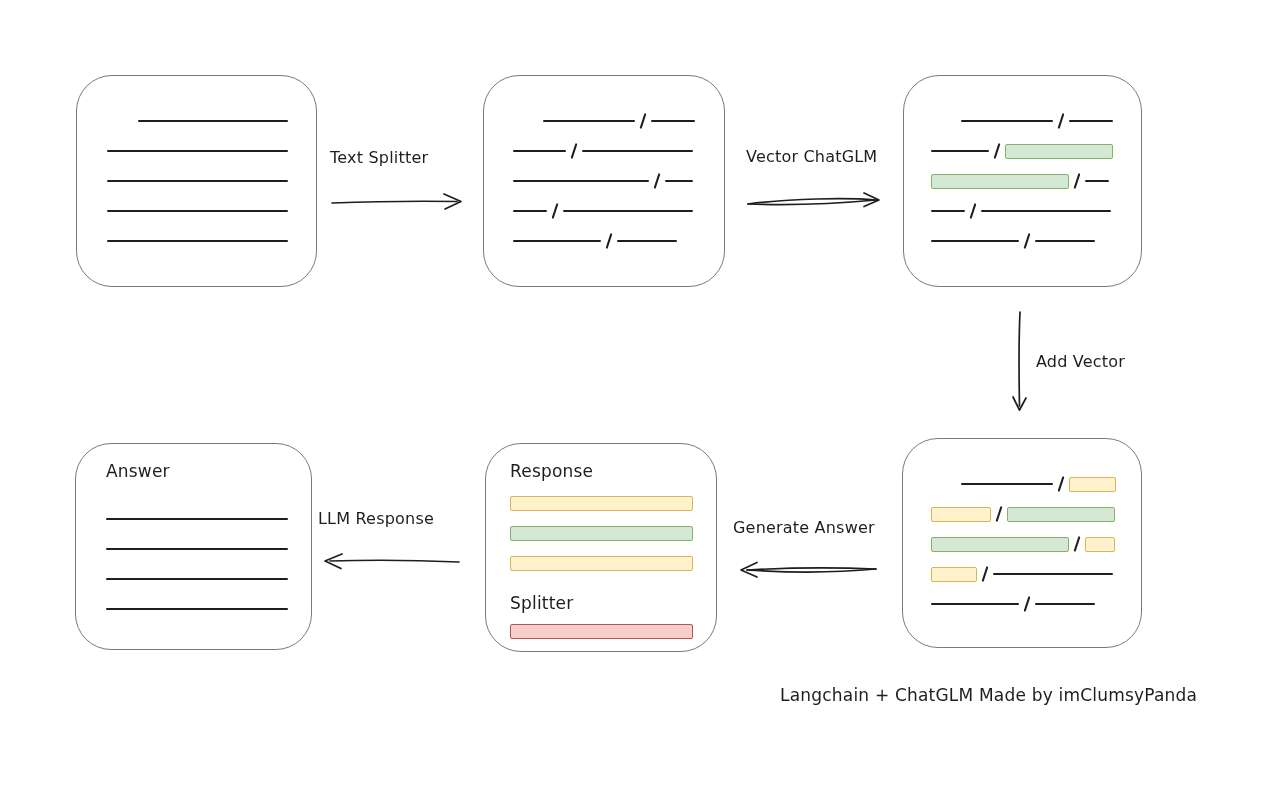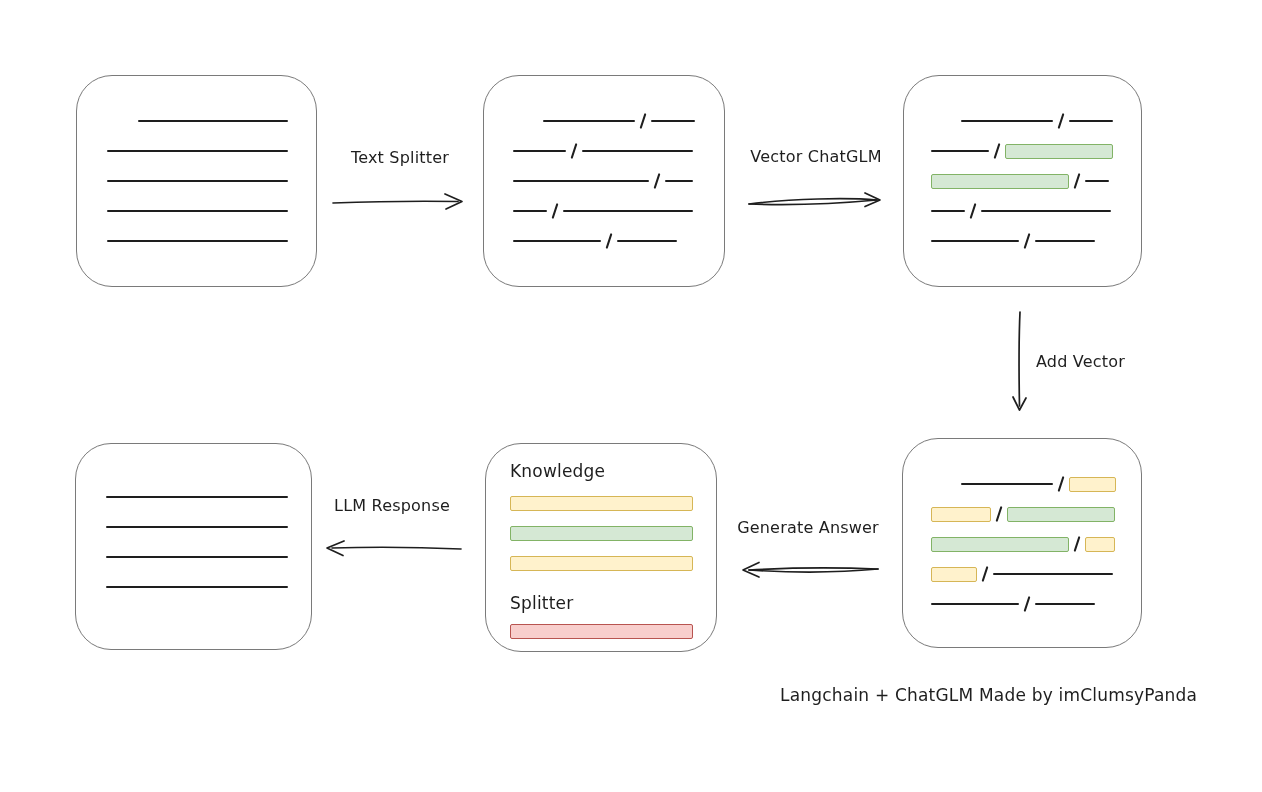--- a/index.html
+++ b/index.html
@@ -9,21 +9,21 @@
   .rows{display:block;}
   .chunk-row{display:flex;align-items:center;height:30px;}
   .seg-line{display:inline-block;height:2px;background:var(--line);border-radius:1px;flex:0 0 auto;}
   .slash{display:inline-block;width:2px;height:16px;background:var(--line);border-radius:1px;
          transform:rotate(18deg);margin:0 7px;flex:0 0 auto;}
   .seg-bar{display:inline-block;height:15px;box-sizing:border-box;border-radius:2px;border:1.5px solid;flex:0 0 auto;}
   .seg-bar.green{background:var(--green-fill);border-color:var(--green-border);}
   .seg-bar.yellow{background:var(--yellow-fill);border-color:var(--yellow-border);}
   .seg-bar.red{background:var(--red-fill);border-color:var(--red-border);}
   .box-label{font-size:17px;line-height:22px;color:var(--line);letter-spacing:.2px;}
-  .arrow{position:absolute;display:flex;flex-direction:column;align-items:center;gap:20px;}
+  .arrow{position:absolute;display:flex;flex-direction:column;gap:20px;}
   .arrow-label{font-size:16px;line-height:20px;white-space:nowrap;color:var(--line);letter-spacing:.2px;}
   .arrow svg{display:block;}
   svg path{stroke:var(--line);stroke-width:1.7;fill:none;stroke-linecap:round;stroke-linejoin:round;}
   .caption{position:absolute;left:780px;top:685px;width:400px;text-align:center;
            font-size:17px;color:var(--line);white-space:nowrap;letter-spacing:.2px;}
 </style>
 </head>
 <body>
 
 <div class="canvas">
@@ -133,21 +133,21 @@
         <div class="chunk-row">
           <span class="seg-line" style="width: 88px;"></span>
           <span class="slash"></span>
           <span class="seg-line" style="width: 60px;"></span>
         </div>
       </div>
   </div>
 
   <div class="box" style="left:485px;top:443px;width:232px;height:209px;">
     <div style="padding:16px 24px 0 24px;">
-      <div class="box-label">Knowledge</div>
+      <div class="box-label">Response</div>
       <div class="rows" style="margin-top:6px;">
           <div class="chunk-row">
             <span class="seg-bar yellow" style="width: 183px;"></span>
           </div>
           <div class="chunk-row">
             <span class="seg-bar green" style="width: 183px;"></span>
           </div>
           <div class="chunk-row">
             <span class="seg-bar yellow" style="width: 183px;"></span>
           </div>
@@ -156,20 +156,21 @@
       <div class="rows" style="margin-top:2px;">
           <div class="chunk-row">
             <span class="seg-bar red" style="width: 183px;"></span>
           </div>
         </div>
     </div>
   </div>
 
   <div class="box" style="left:75px;top:443px;width:237px;height:207px;">
     <div style="padding:16px 0 0 30px;">
+      <div class="box-label">Answer</div>
       <div class="rows" style="margin-top:22px;">
           <div class="chunk-row">
             <span class="seg-line" style="width: 182px;"></span>
           </div>
           <div class="chunk-row">
             <span class="seg-line" style="width: 182px;"></span>
           </div>
           <div class="chunk-row">
             <span class="seg-line" style="width: 182px;"></span>
           </div>
@@ -207,21 +208,21 @@
 
   <div class="arrow" style="left:733px;top:518px;width:150px;">
     <span class="arrow-label">Generate Answer</span>
     <svg width="146" height="24" viewBox="0 0 146 24">
       <path d="M143 11 C 100 15, 52 14.5, 14 12"></path>
       <path d="M14 12 C 58 9.5, 106 9.5, 143 11"></path>
       <path d="M24 4.5 L8 12 L24 19"></path>
     </svg>
   </div>
 
-  <div class="arrow" style="left:318px;top:496px;width:148px;">
+  <div class="arrow" style="left:318px;top:509px;width:148px;">
     <span class="arrow-label">LLM Response</span>
     <svg width="144" height="24" viewBox="0 0 144 24">
       <path d="M141 13 C 95 11, 46 11, 12 12"></path>
       <path d="M24 5 L7 12 L23 19.5"></path>
     </svg>
   </div>
 
   <div class="caption">Langchain + ChatGLM Made by imClumsyPanda</div>
 
 </div>

